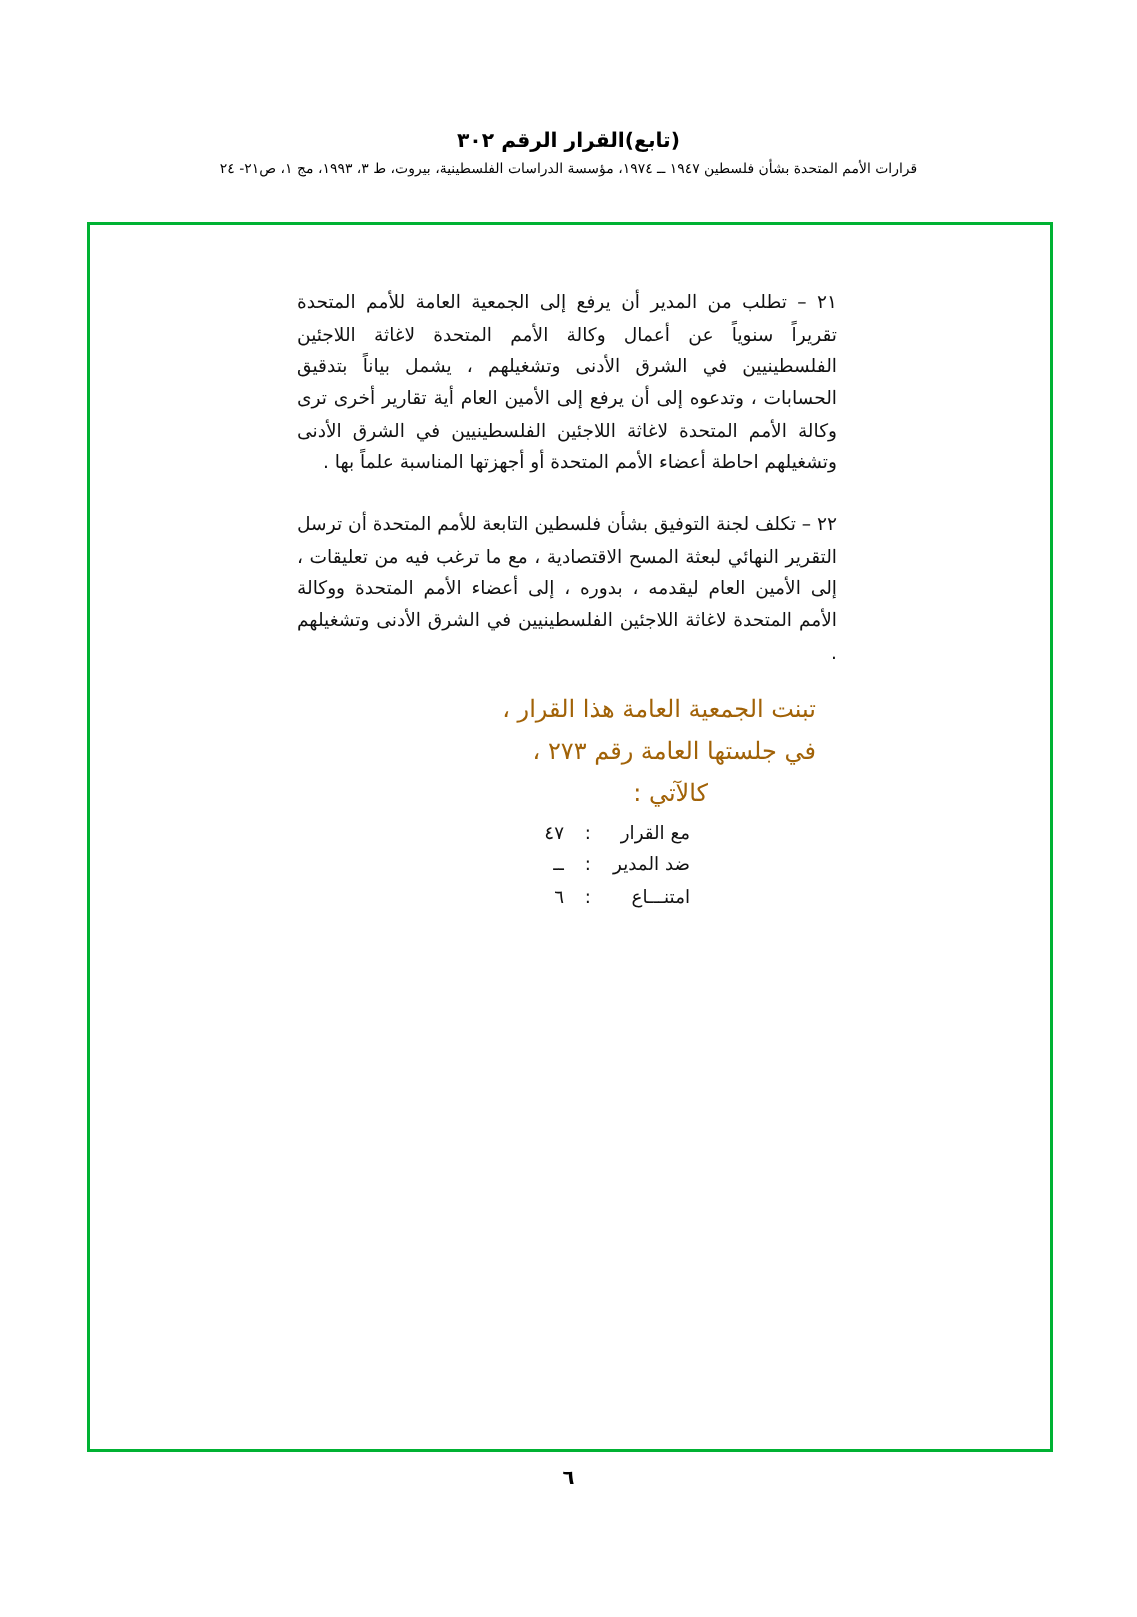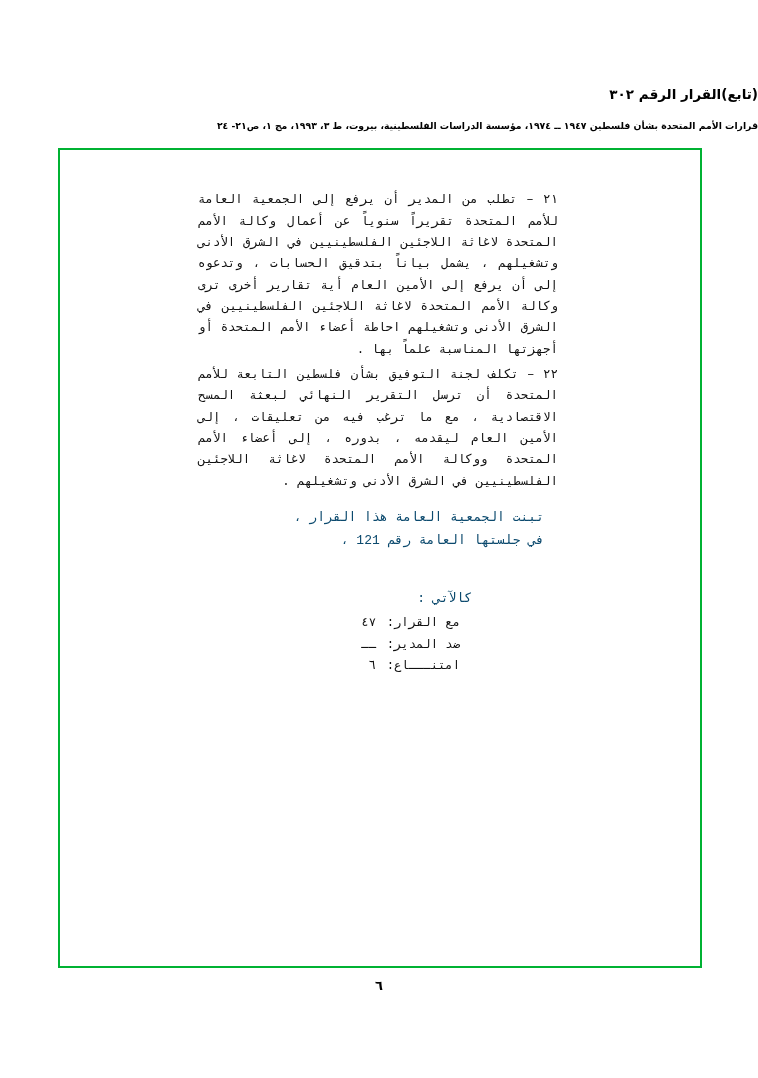--- a/index.html
+++ b/index.html
@@ -18,74 +18,73 @@
   .page {
     position: absolute;
     inset: 0;
     background: #fff;
   }
   .header {
     position: absolute;
     top: 84px;
     left: 0;
     right: 0;
-    text-align: right;
+    text-align: center;
   }
   .header .title {
     font-size: 13.5px;
     font-weight: bold;
     letter-spacing: 0.5px;
     color: #000;
     line-height: 1.5;
   }
   .header .subtitle {
     font-size: 9.3px;
-    font-weight: bold;
+    font-weight: normal;
     color: #000;
-    margin-top: 16px;
+    margin-top: 3px;
     letter-spacing: 0px;
   }
   .frame {
     position: absolute;
     top: 148px;
     left: 58px;
     width: 644px;
     height: 820px;
     border: 2.5px solid #00b233;
     box-sizing: border-box;
     background: #fff;
-    font-family: Liberation Mono, monospace;
   }
   .content {
     position: absolute;
     top: 28px;
     right: 142px;
     width: 360px;
     direction: rtl;
     text-align: justify;
     text-align-last: right;
   }
   .para {
     font-size: 12.4px;
     line-height: 1.72;
     color: #111;
     margin-bottom: 2px;
   }
   .para.p2 {
-    margin-top: 4px;
+    margin-top: 20px;
   }
   .closing {
     margin-top: 14px;
-    font-size: 13px;
+    font-size: 16px;
     line-height: 1.75;
-    color: #0c4a6e;
+    color: #a16207;
   }
   .closing .line1 { padding-right: 14px; }
   .closing .line2 { padding-right: 14px; }
-  .closing .line3 { padding-right: 86px; margin-top: 36px; }
+  .closing .line3 { padding-right: 86px; }
   .tally {
     margin-top: 2px;
     font-size: 12.2px;
     line-height: 1.75;
     color: #111;
   }
   .tally-row {
     display: flex;
     justify-content: flex-start;
     padding-right: 98px;
@@ -127,21 +126,21 @@
   </div>
 
   <div class="frame">
     <div class="content">
 
       <p class="para p1">٢١ – تطلب من المدير أن يرفع إلى الجمعية العامة للأمم المتحدة تقريراً سنوياً عن أعمال وكالة الأمم المتحدة لاغاثة اللاجئين الفلسطينيين في الشرق الأدنى وتشغيلهم ، يشمل بياناً بتدقيق الحسابات ، وتدعوه إلى أن يرفع إلى الأمين العام أية تقارير أخرى ترى وكالة الأمم المتحدة لاغاثة اللاجئين الفلسطينيين في الشرق الأدنى وتشغيلهم احاطة أعضاء الأمم المتحدة أو أجهزتها المناسبة علماً بها .</p>
       <p class="para p2">٢٢ – تكلف لجنة التوفيق بشأن فلسطين التابعة للأمم المتحدة أن ترسل التقرير النهائي لبعثة المسح الاقتصادية ، مع ما ترغب فيه من تعليقات ، إلى الأمين العام ليقدمه ، بدوره ، إلى أعضاء الأمم المتحدة ووكالة الأمم المتحدة لاغاثة اللاجئين الفلسطينيين في الشرق الأدنى وتشغيلهم .</p>
 
       <div class="closing">
         <div class="line1">تبنت الجمعية العامة هذا القرار ،</div>
-        <div class="line2">في جلستها العامة رقم 121 ،</div>
+        <div class="line2">في جلستها العامة رقم ٢٧٣ ،</div>
         <div class="line3">كالآتي :</div>
       </div>
 
       <div class="tally">
         <div class="tally-row">
           <span class="tally-label">مع القرار</span>
           <span class="tally-colon">:</span>
           <span class="tally-value">٤٧</span>
         </div>
         <div class="tally-row">

